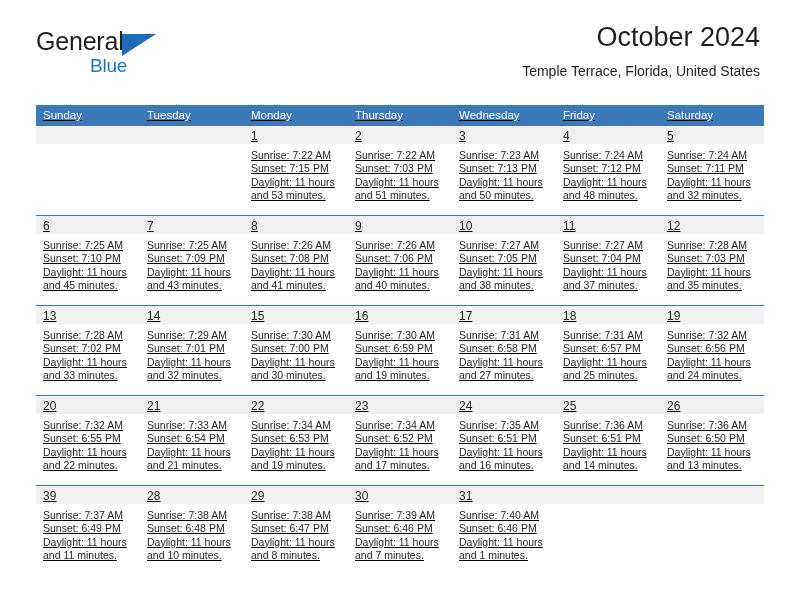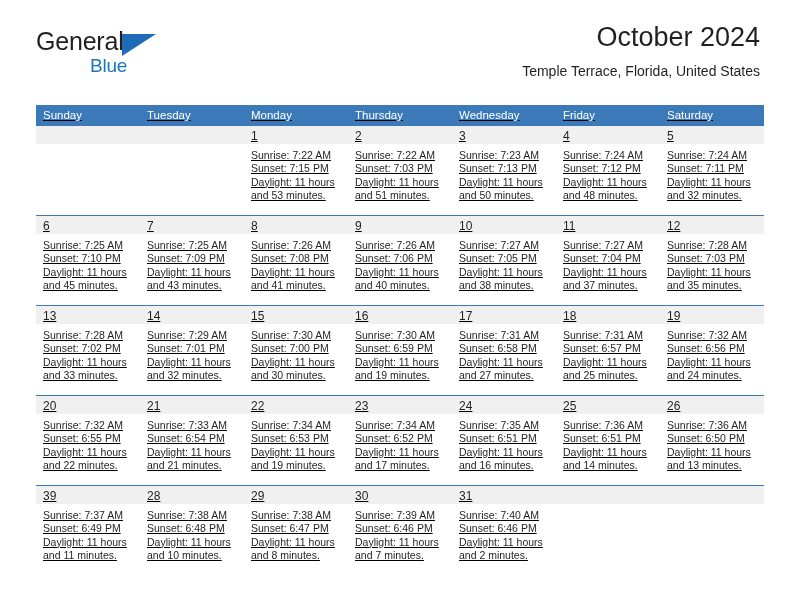--- a/index.html
+++ b/index.html
@@ -472,21 +472,21 @@
           <div>Daylight: 11 hours</div>
           <div>and 7 minutes.</div>
         </div>
       </div>
       <div class="day-cell">
         <div class="day-number-band"><span class="day-number">31</span></div>
         <div class="day-info">
           <div>Sunrise: 7:40 AM</div>
           <div>Sunset: 6:46 PM</div>
           <div>Daylight: 11 hours</div>
-          <div>and 2 minutes.</div>
+          <div>and 1 minutes.</div>
         </div>
       </div>
       <div class="day-cell empty">
         <div class="day-number-band"><span class="day-number"></span></div>
         <div class="day-info">
           <div></div>
           <div></div>
           <div></div>
           <div></div>
         </div>

